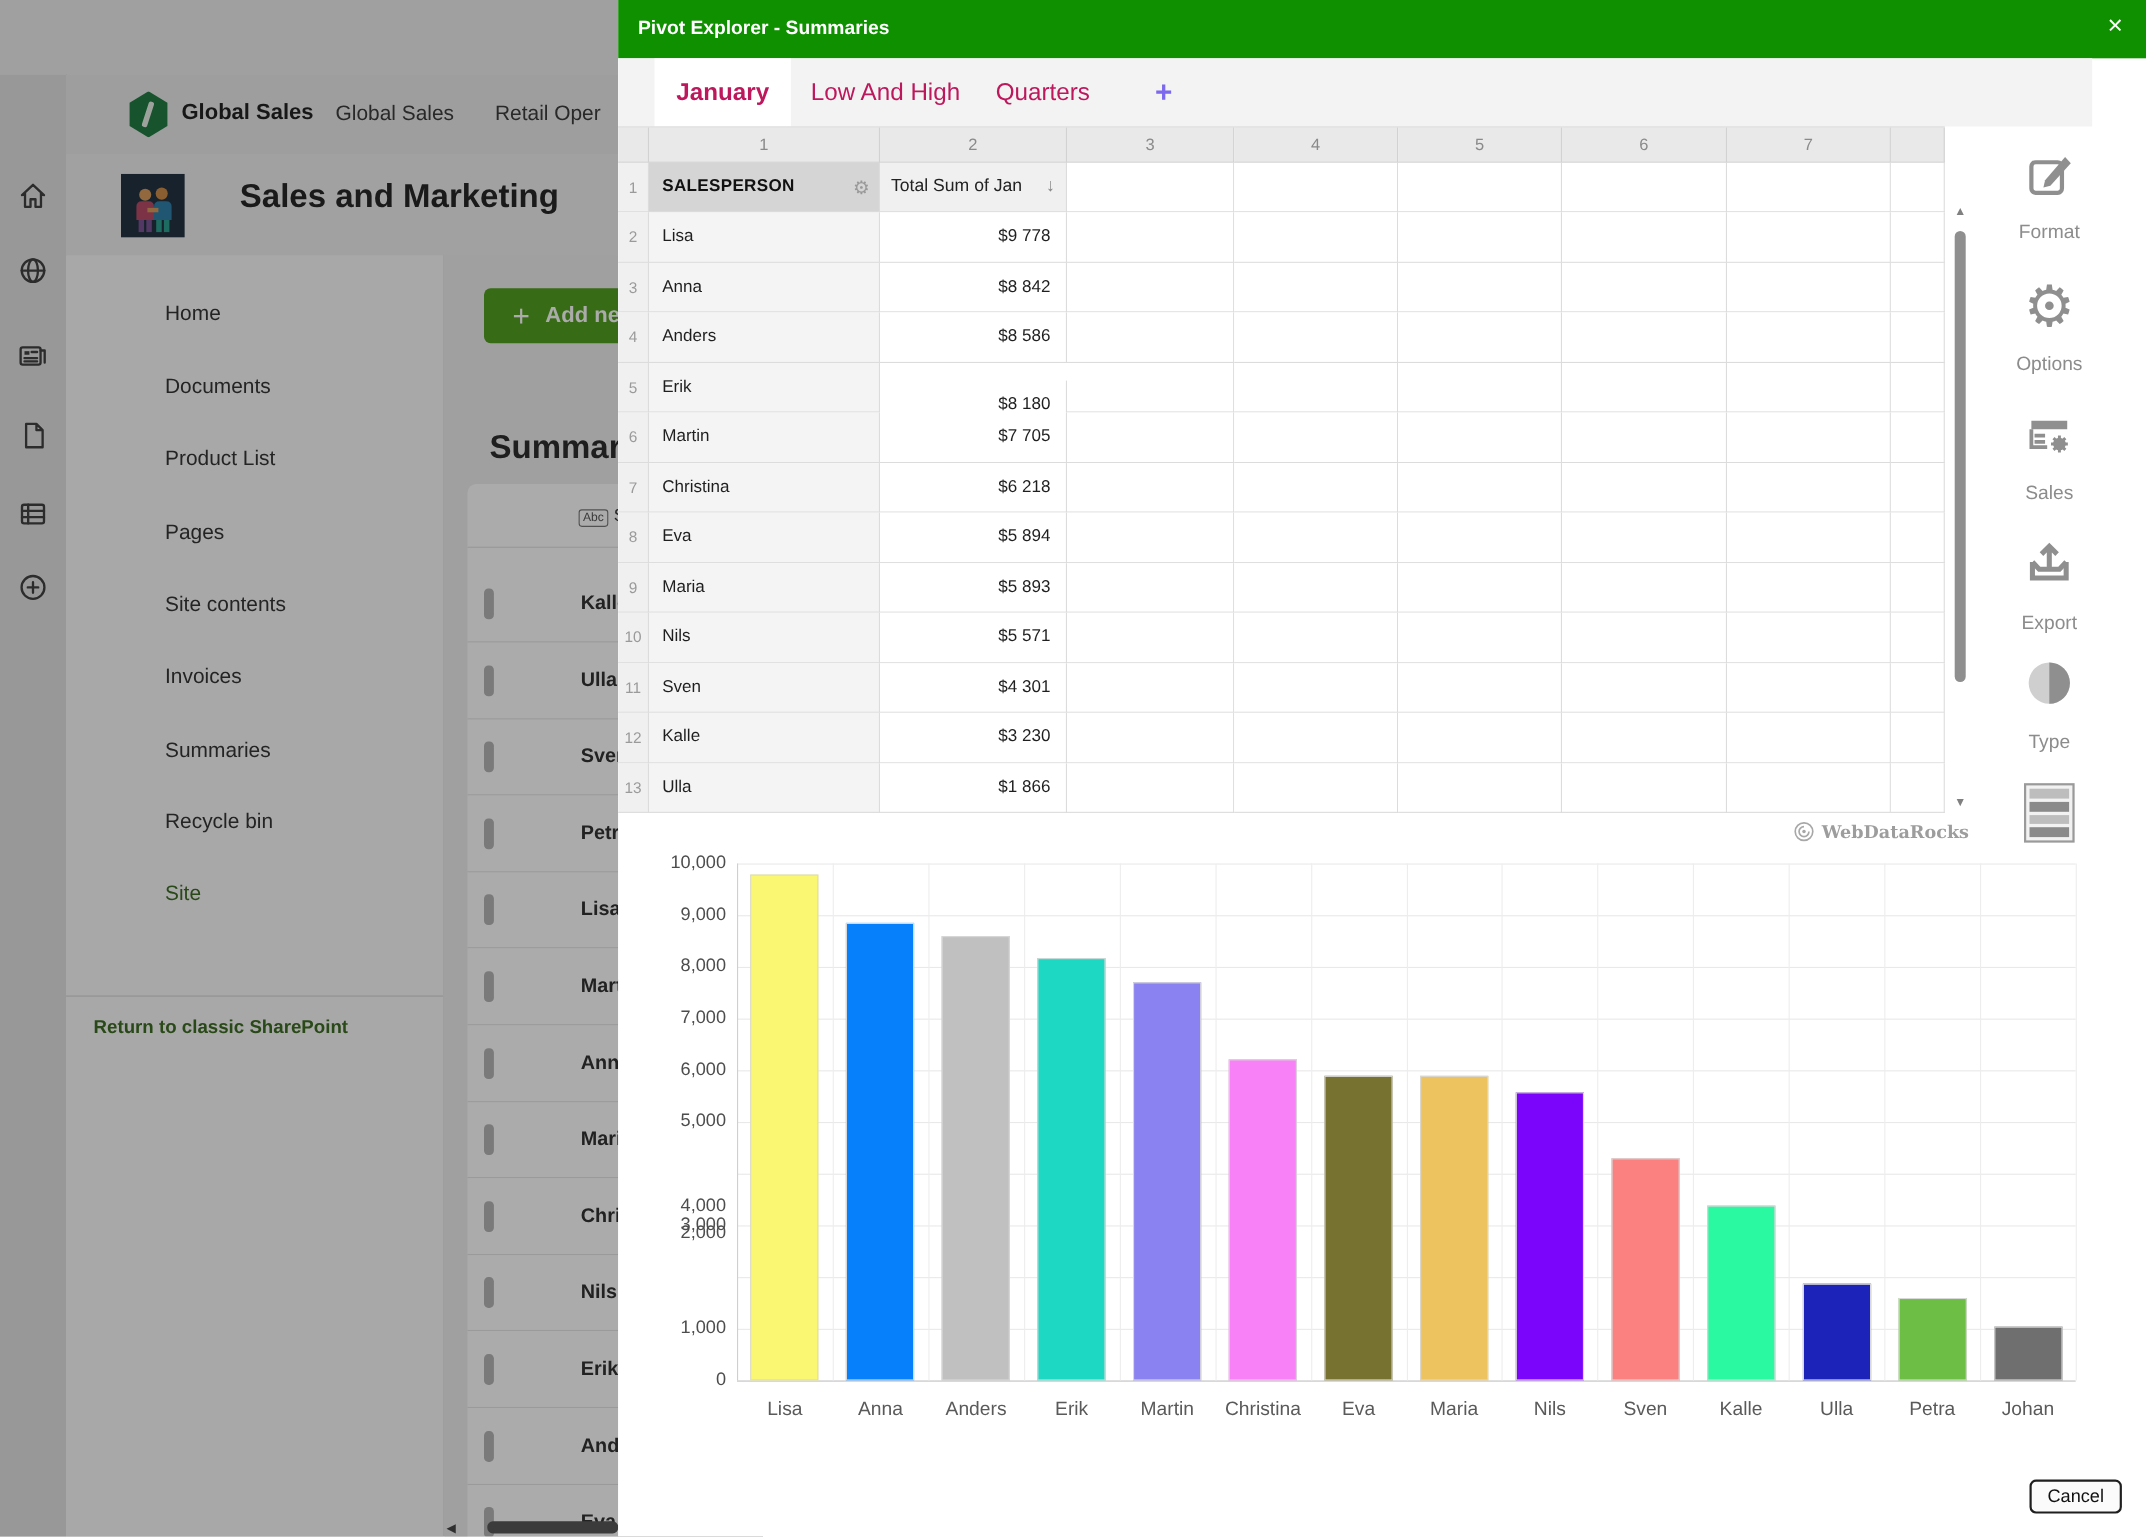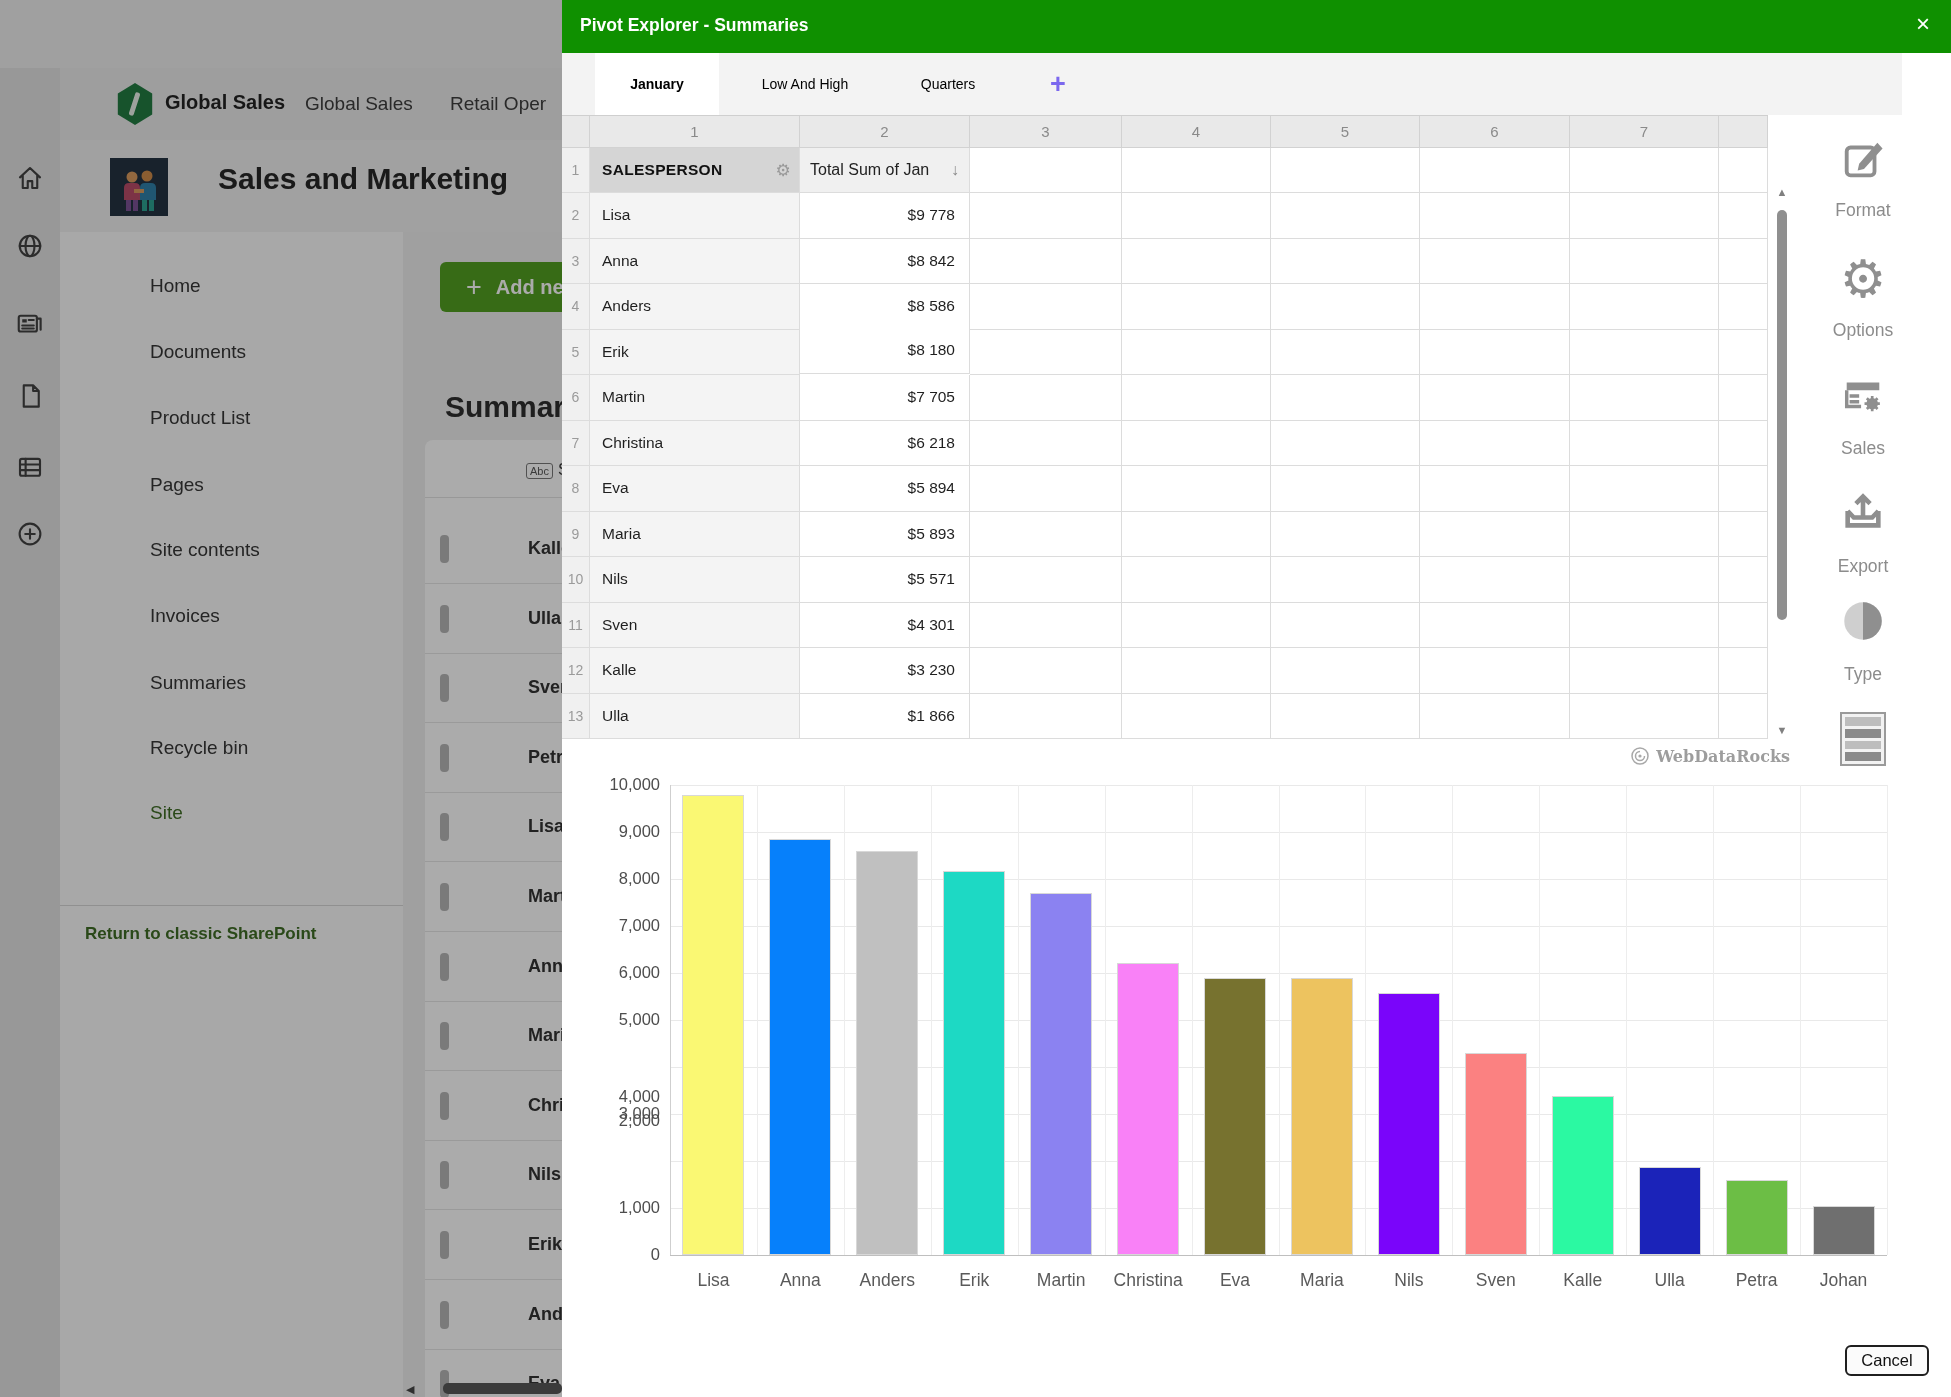--- a/index.html
+++ b/index.html
@@ -53,21 +53,21 @@
 
   #scrim{position:absolute;left:0;top:0;width:562px;height:1397px;background:rgba(8,8,8,0.34);z-index:4;}
 
   
   #dialog{position:absolute;left:562px;top:0;width:1389px;height:1397px;background:#fff;z-index:5;}
   #titlebar{position:absolute;left:0;top:0;width:1389px;height:53px;background:#0f9000;}
   #dlgtitle{position:absolute;left:18px;top:15px;font-size:17.5px;font-weight:600;color:#fff;}
   #dlgclose{position:absolute;left:1354px;top:10px;font-size:24px;color:#fff;cursor:pointer;}
   #tabstrip{position:absolute;left:0;top:53px;width:1340px;height:62px;background:#f3f3f3;}
   .tab{position:absolute;top:0;height:62px;display:flex;align-items:center;justify-content:center;
-       font-size:14px;color:#000000;cursor:pointer;white-space:nowrap;}
+       font-size:22px;color:#be185d;cursor:pointer;white-space:nowrap;}
   .tab.active{background:#fff;font-weight:bold;}
   .tabplus{position:absolute;left:478px;top:0;width:36px;height:62px;display:flex;align-items:center;
            justify-content:center;font-size:27px;font-weight:bold;color:#7b68ee;cursor:pointer;}
   #grid{position:absolute;left:0;top:115px;width:1206px;height:623px;border-top:1px solid #cfcfcf;}
   .pcell{position:absolute;box-sizing:border-box;border-right:1px solid #dcdcdc;border-bottom:1px solid #dcdcdc;
          font-size:15.5px;display:flex;align-items:center;overflow:hidden;}
   .pstrip{background:#e9e9e9;border-color:#d2d2d2;color:#8a8a8a;justify-content:center;font-size:15px;}
   .pgut{background:#f0f0f0;color:#9a9a9a;justify-content:center;font-size:14px;}
   .pname{background:#f4f4f4;color:#1f1f1f;padding-left:12px;}
   .pval{background:#fff;color:#1f1f1f;justify-content:flex-end;padding-right:14px;}
@@ -292,21 +292,21 @@
         <div class="pcell pname" style="left: 28px; top: 168px; width: 210px; height: 45.5px;">Anders</div>
         <div class="pcell pval" style="left: 238px; top: 168px; width: 170px; height: 45.5px;">$8 586</div>
         <div class="pcell pempty" style="left: 408px; top: 168px; width: 152px; height: 45.5px;"></div>
         <div class="pcell pempty" style="left: 560px; top: 168px; width: 149px; height: 45.5px;"></div>
         <div class="pcell pempty" style="left: 709px; top: 168px; width: 149px; height: 45.5px;"></div>
         <div class="pcell pempty" style="left: 858px; top: 168px; width: 150px; height: 45.5px;"></div>
         <div class="pcell pempty" style="left: 1008px; top: 168px; width: 149px; height: 45.5px;"></div>
         <div class="pcell pempty" style="left: 1157px; top: 168px; width: 49px; height: 45.5px;"></div>
         <div class="pcell pgut" style="left: 0px; top: 213.5px; width: 28px; height: 45.5px;">5</div>
         <div class="pcell pname" style="left: 28px; top: 213.5px; width: 210px; height: 45.5px;">Erik</div>
-        <div class="pcell pval" style="left: 238px; top: 212px; width: 170px; height: 45.5px;">$8 180</div>
+        <div class="pcell pval" style="left: 238px; top: 230px; width: 170px; height: 45.5px;">$8 180</div>
         <div class="pcell pempty" style="left: 408px; top: 213.5px; width: 152px; height: 45.5px;"></div>
         <div class="pcell pempty" style="left: 560px; top: 213.5px; width: 149px; height: 45.5px;"></div>
         <div class="pcell pempty" style="left: 709px; top: 213.5px; width: 149px; height: 45.5px;"></div>
         <div class="pcell pempty" style="left: 858px; top: 213.5px; width: 150px; height: 45.5px;"></div>
         <div class="pcell pempty" style="left: 1008px; top: 213.5px; width: 149px; height: 45.5px;"></div>
         <div class="pcell pempty" style="left: 1157px; top: 213.5px; width: 49px; height: 45.5px;"></div>
         <div class="pcell pgut" style="left: 0px; top: 259px; width: 28px; height: 45.5px;">6</div>
         <div class="pcell pname" style="left: 28px; top: 259px; width: 210px; height: 45.5px;">Martin</div>
         <div class="pcell pval" style="left: 238px; top: 259px; width: 170px; height: 45.5px;">$7 705</div>
         <div class="pcell pempty" style="left: 408px; top: 259px; width: 152px; height: 45.5px;"></div>

